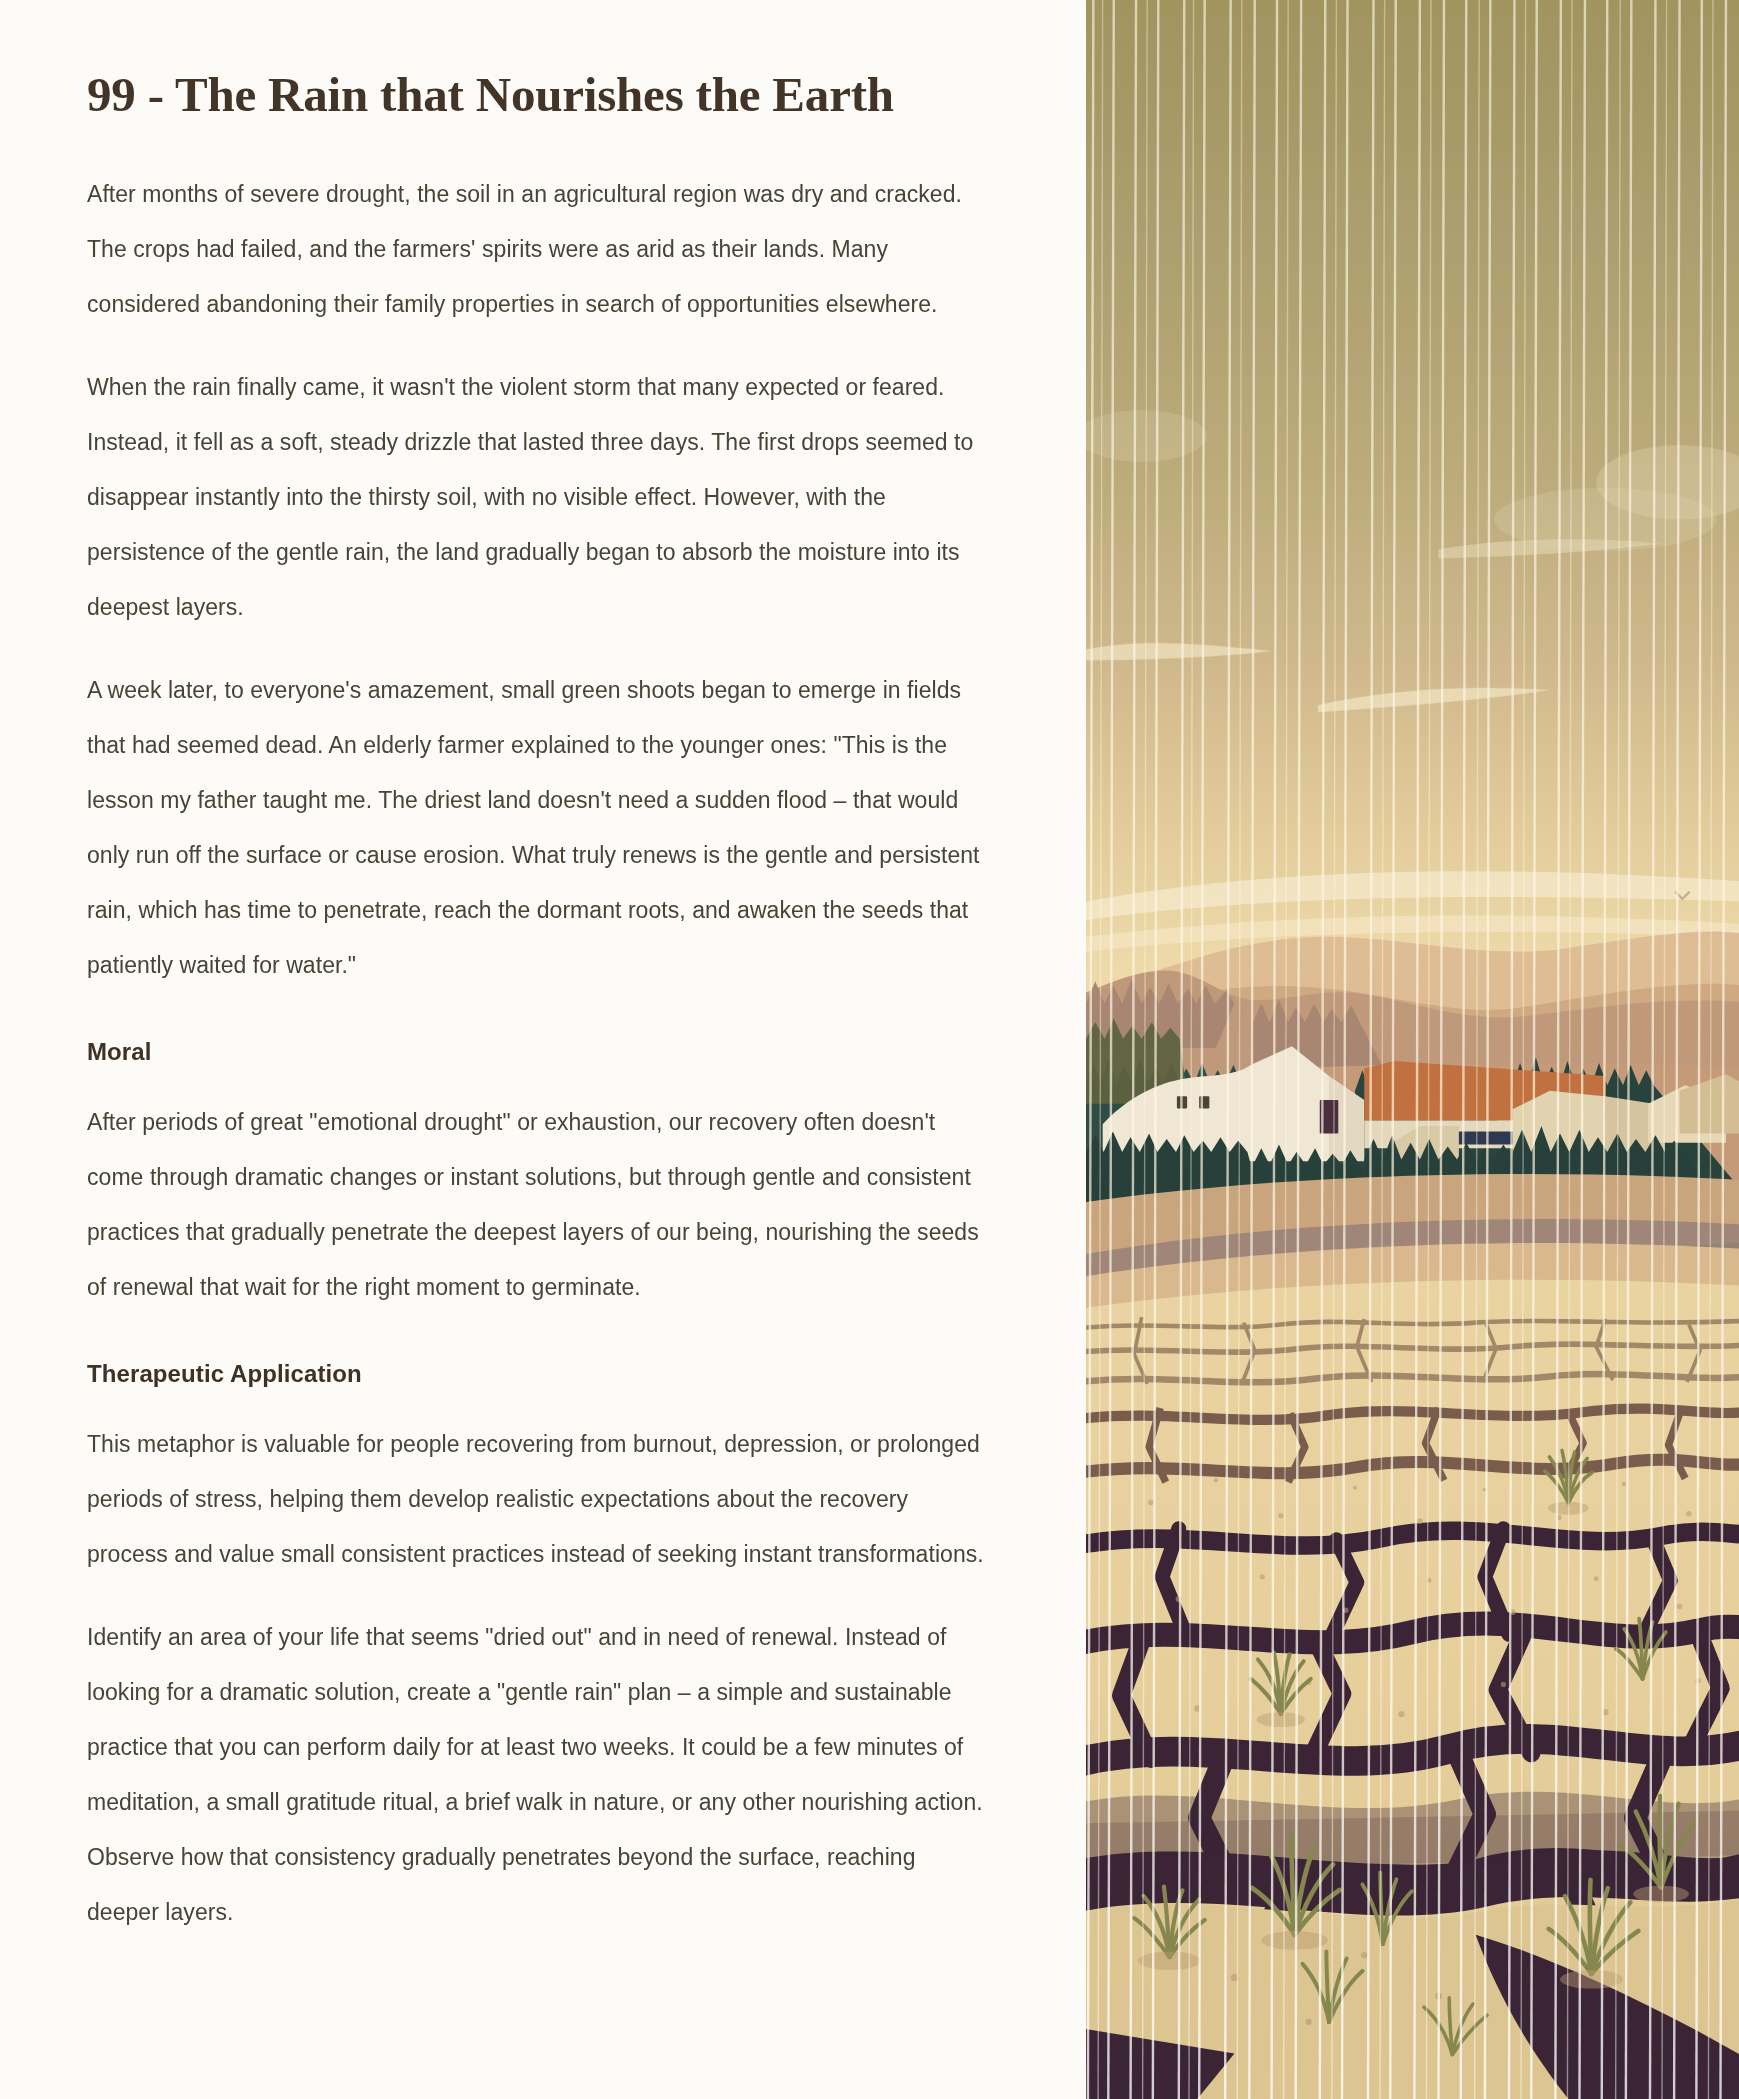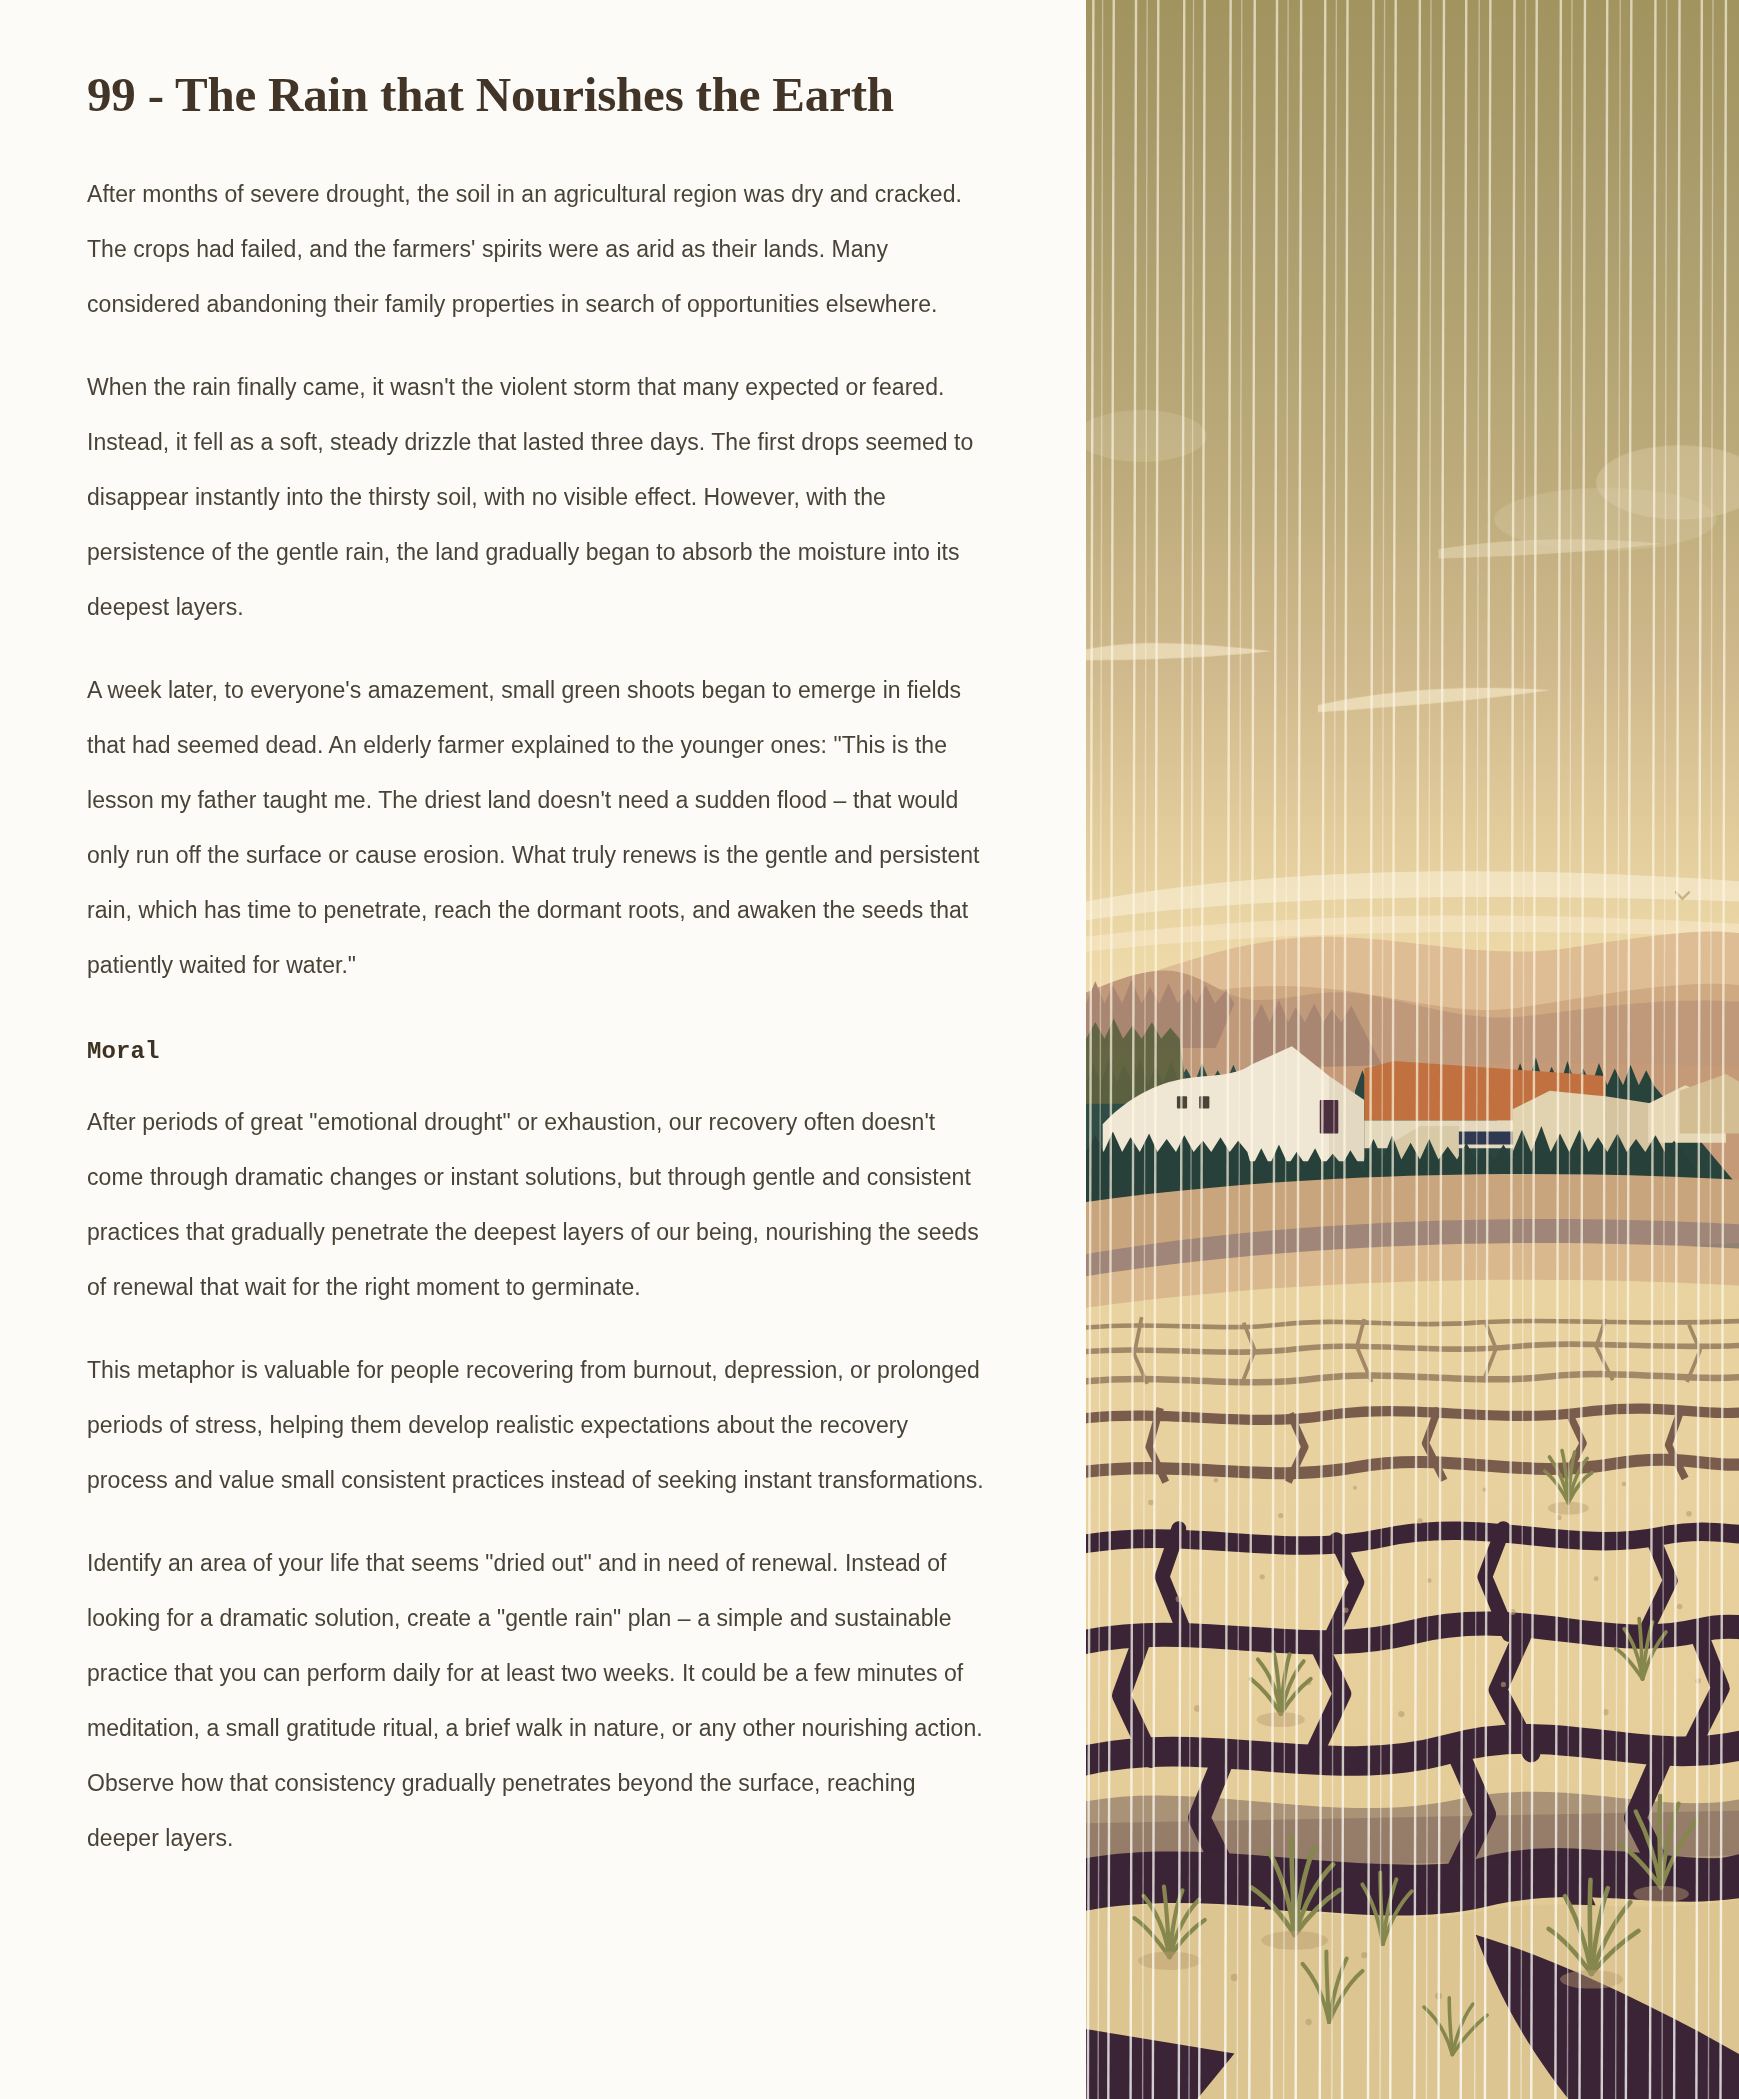--- a/index.html
+++ b/index.html
@@ -31,21 +31,21 @@
     font-weight:bold;
     font-size:49px;
     line-height:1.16;
     color:#423528;
     letter-spacing:-0.2px;
     margin-bottom:43px;
     max-width:918px;
   }
 
   .section-heading {
-    font-family:Liberation Mono, monospace;
+    font-family:Liberation Sans, sans-serif;
     font-weight:bold;
     font-size:24px;
     line-height:1.3;
     color:#3E3225;
     margin-top:43px;
     margin-bottom:28px;
     letter-spacing:0.1px;
   }
 
   p.body-par {
@@ -86,20 +86,21 @@
 
     <h1 class="doc-title">99 - The Rain that Nourishes the Earth</h1>
 
     <p class="body-par">After months of severe drought, the soil in an agricultural region was dry and cracked. The crops had failed, and the farmers' spirits were as arid as their lands. Many considered abandoning their family properties in search of opportunities elsewhere.</p>
     <p class="body-par">When the rain finally came, it wasn't the violent storm that many expected or feared. Instead, it fell as a soft, steady drizzle that lasted three days. The first drops seemed to disappear instantly into the thirsty soil, with no visible effect. However, with the persistence of the gentle rain, the land gradually began to absorb the moisture into its deepest layers.</p>
     <p class="body-par">A week later, to everyone's amazement, small green shoots began to emerge in fields that had seemed dead. An elderly farmer explained to the younger ones: "This is the lesson my father taught me. The driest land doesn't need a sudden flood – that would only run off the surface or cause erosion. What truly renews is the gentle and persistent rain, which has time to penetrate, reach the dormant roots, and awaken the seeds that patiently waited for water."</p>
 
     <h2 class="section-heading">Moral</h2>
     <p class="body-par">After periods of great "emotional drought" or exhaustion, our recovery often doesn't come through dramatic changes or instant solutions, but through gentle and consistent practices that gradually penetrate the deepest layers of our being, nourishing the seeds of renewal that wait for the right moment to germinate.</p>
 
+    <h2 class="section-heading">Therapeutic Application</h2>
     <p class="body-par">This metaphor is valuable for people recovering from burnout, depression, or prolonged periods of stress, helping them develop realistic expectations about the recovery process and value small consistent practices instead of seeking instant transformations.</p>
 
     <p class="body-par">Identify an area of your life that seems "dried out" and in need of renewal. Instead of looking for a dramatic solution, create a "gentle rain" plan – a simple and sustainable practice that you can perform daily for at least two weeks. It could be a few minutes of meditation, a small gratitude ritual, a brief walk in nature, or any other nourishing action. Observe how that consistency gradually penetrates beyond the surface, reaching deeper layers.</p>
 
   </div>
 
   <div class="art-col">
     <svg class="art-svg" viewBox="0 0 704 2263" preserveAspectRatio="none">
       <defs>
         <linearGradient id="skyGrad" x1="0" y1="0" x2="0" y2="1">

